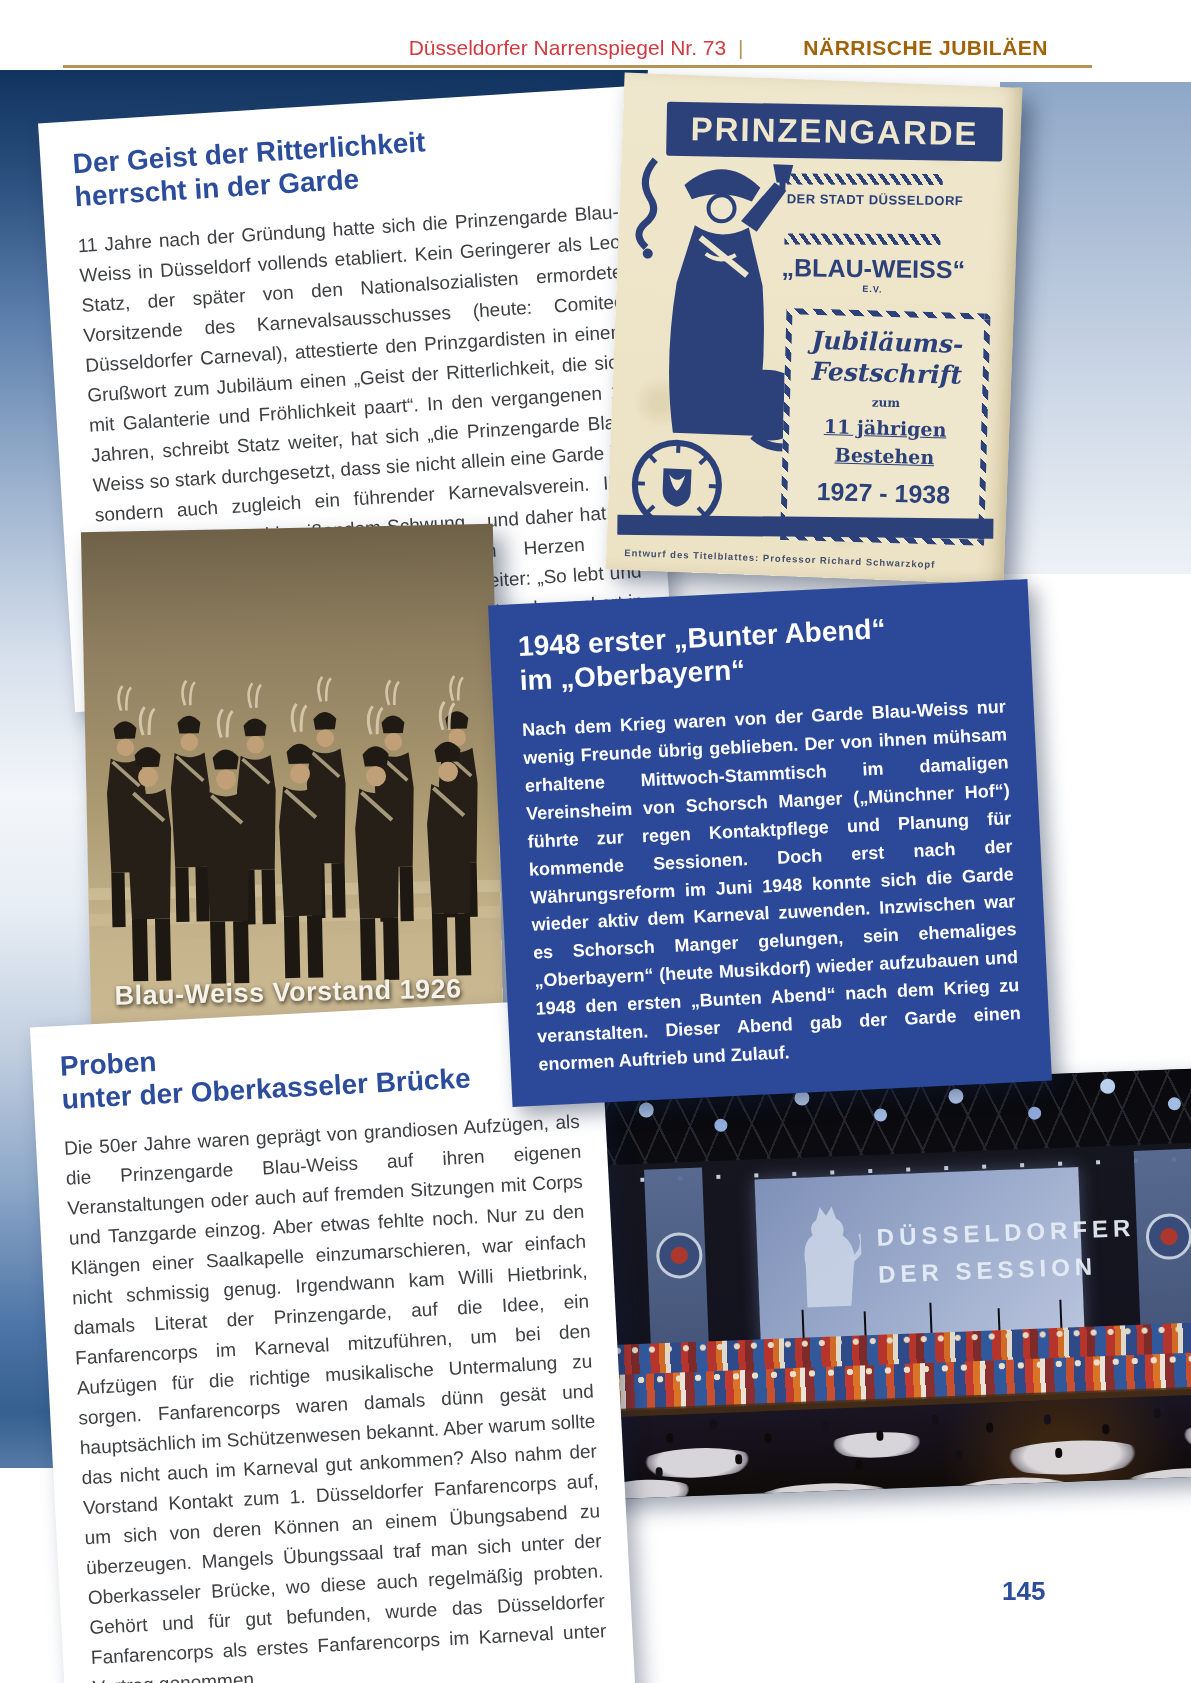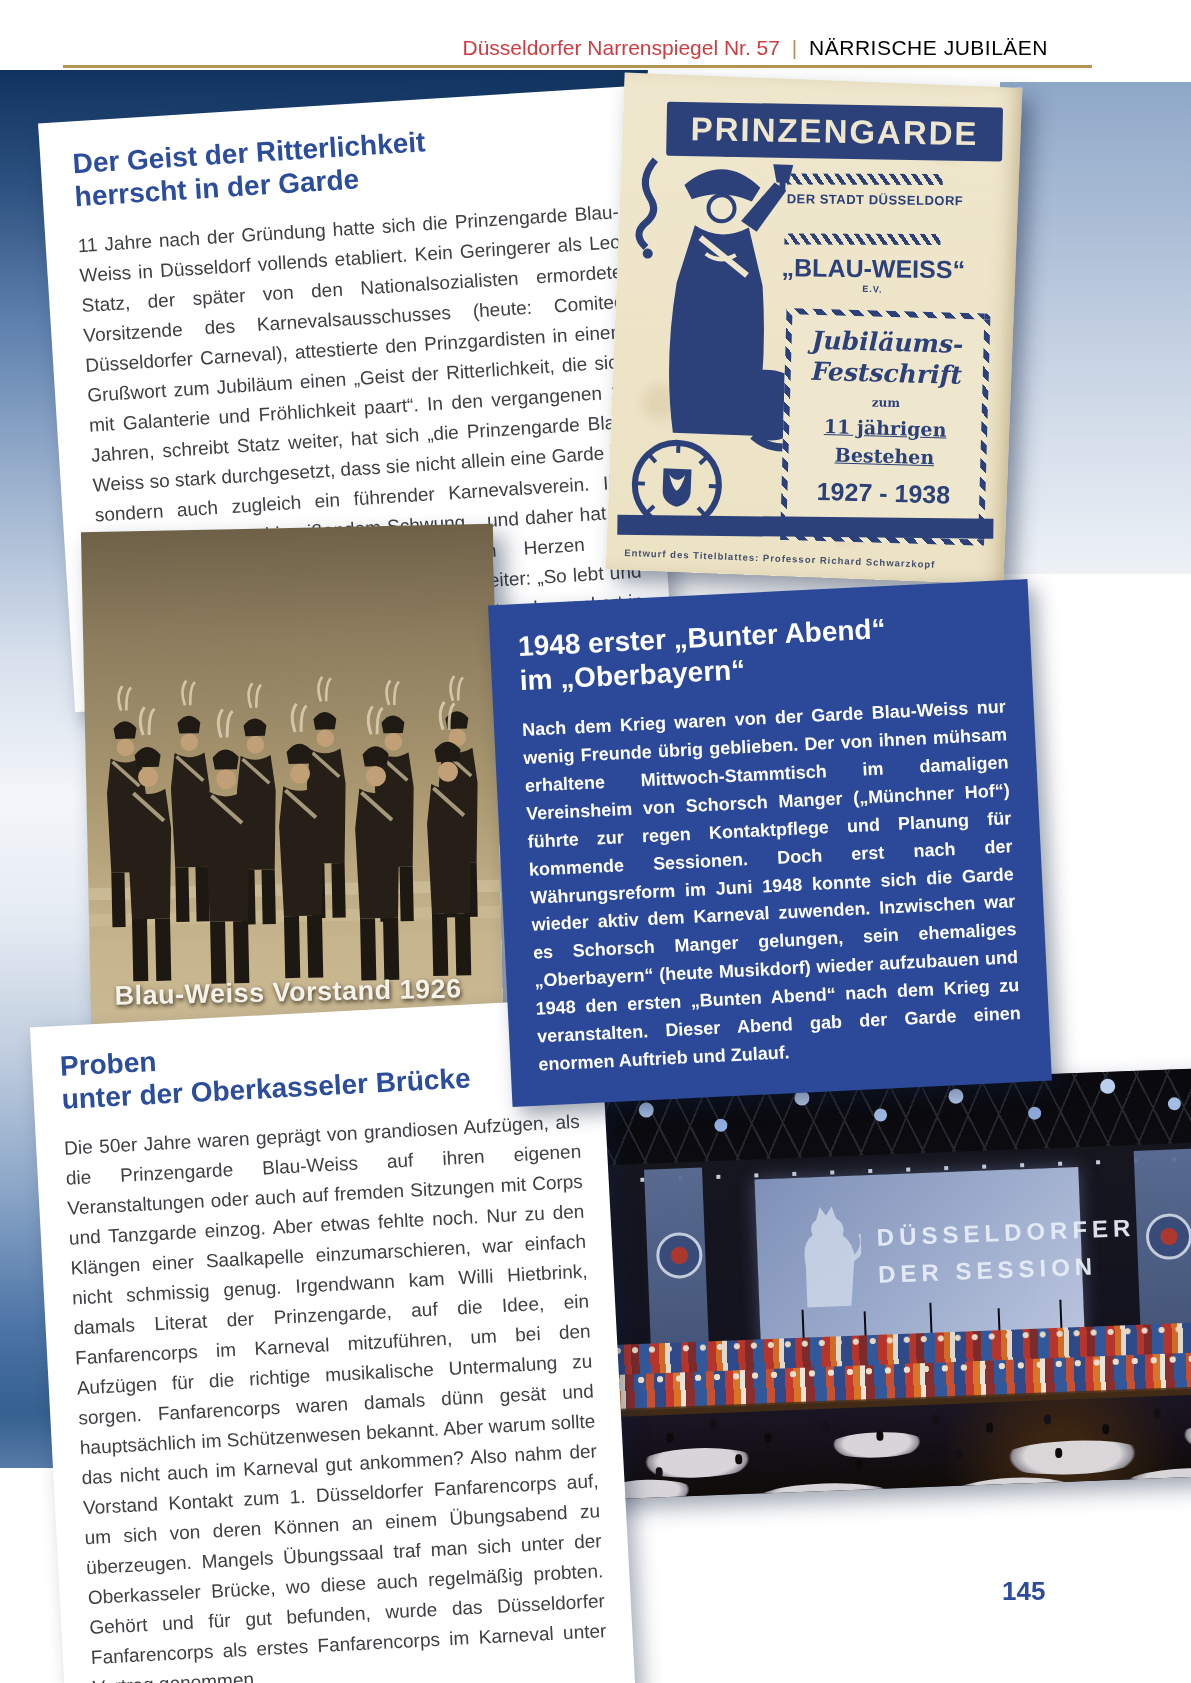--- a/index.html
+++ b/index.html
@@ -12,21 +12,21 @@
     background:linear-gradient(180deg,#10335f 0%,#2c507f 8%,#5d80ad 18%,#9db3cf 30%,
       #d7e0ec 42%,#f3f6fa 52%,#e7edf4 60%,#c2cfe0 70%,#8ba6c8 80%,#4c74a6 90%,#35608f 96%,#567aa7 100%);
     clip-path:polygon(0 0,100% 0,79% 100%,0 100%);}
   .bg-right{position:absolute;left:1000px;top:82px;width:191px;height:492px;z-index:0;
     background:linear-gradient(180deg,#8ea7c7 0%,#c6d2e3 55%,#eef2f7 100%);}
 
   
   .header{position:absolute;top:36px;left:0;width:1048px;text-align:right;font-size:21px;z-index:5;}
   .hdr-red{color:#d23a40;font-weight:500;}
   .hdr-sep{color:#b49455;font-weight:400;padding:0 6px;}
-  .hdr-bold{color:#000000;font-weight:normal;letter-spacing:.5px;}
+  .hdr-bold{color:#a16207;font-weight:bold;letter-spacing:.5px;margin-left:48px;}
   .gold-line{position:absolute;left:63px;top:65px;width:1029px;height:3px;background:#b49455;z-index:5;}
 
   
   .white-box{position:absolute;background:#ffffff;box-shadow:8px 10px 20px rgba(15,30,60,.35);}
   .a-title{color:#2c4d9c;font-weight:bold;font-size:28px;line-height:1.18;margin:0 0 18px 0;}
   .a-body{color:#3f4043;font-size:19px;line-height:1.58;text-align:justify;margin:0;}
 
   .article1{left:56px;top:104px;width:600px;padding:26px 26px 30px 32px;transform:rotate(-3.6deg);z-index:2;}
   .article3{left:48px;top:1012px;width:570px;padding:24px 26px 28px 28px;transform:rotate(-3deg);z-index:2;}
 
@@ -135,21 +135,21 @@
 </style>
 </head>
 <body>
 
 <div class="page">
 
   <div class="bg-left"></div>
   <div class="bg-right"></div>
 
   <div class="header">
-    <span class="hdr-red">Düsseldorfer Narrenspiegel Nr. 57</span>
+    <span class="hdr-red">Düsseldorfer Narrenspiegel Nr. 73</span>
     <span class="hdr-sep">|</span>
     <span class="hdr-bold">NÄRRISCHE JUBILÄEN</span>
   </div>
   <div class="gold-line"></div>
 
   <div class="white-box article1">
     <h2 class="a-title">
       <span style="display:block">Der Geist der Ritterlichkeit</span>
       <span style="display:block">herrscht in der Garde</span>
     </h2>

